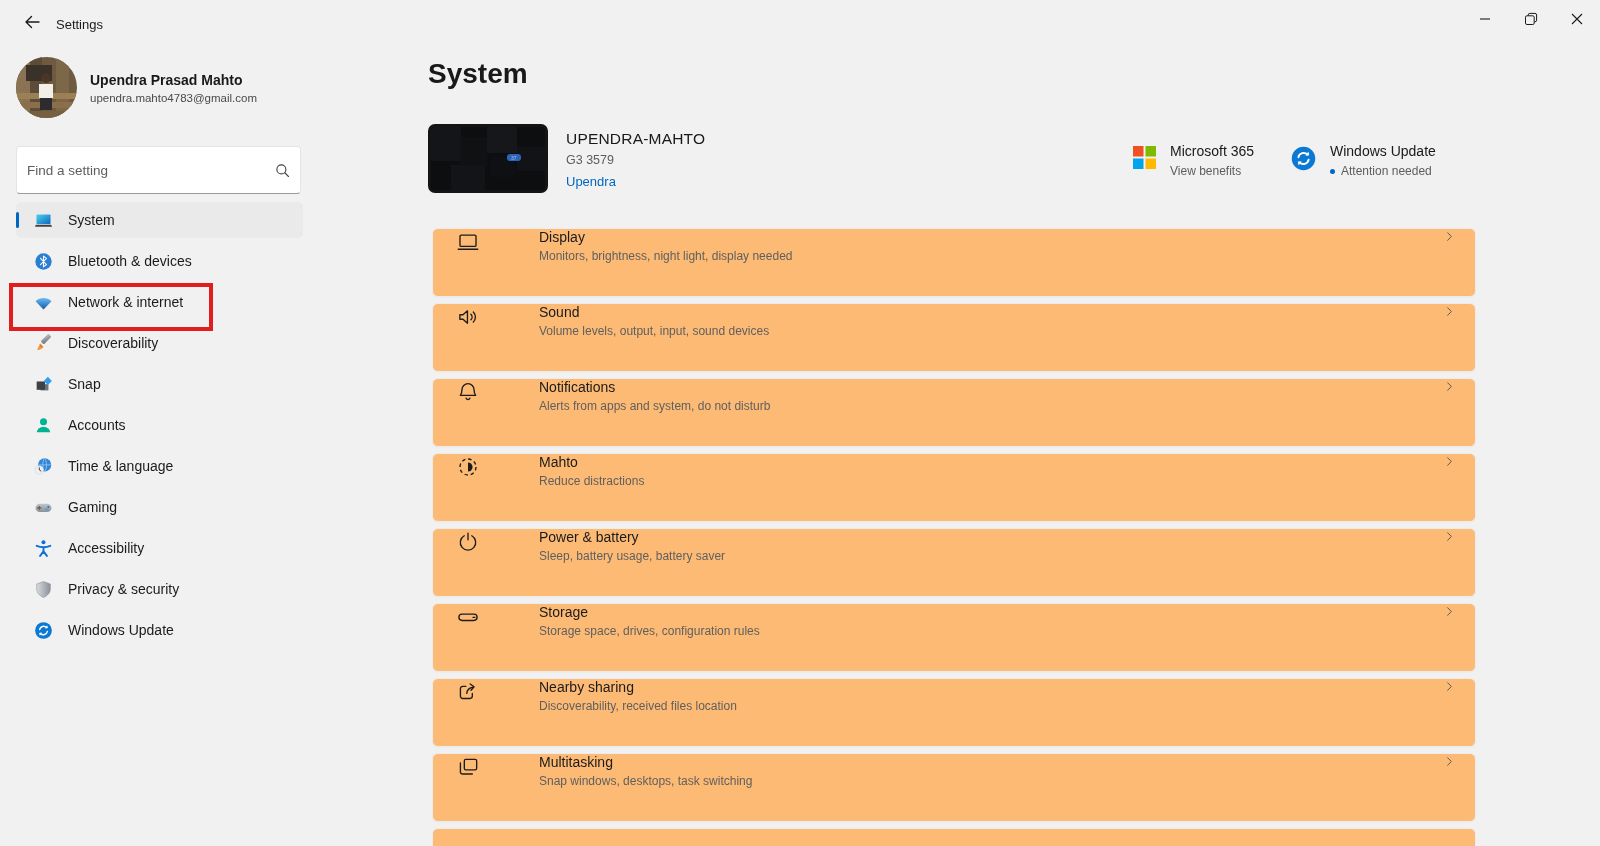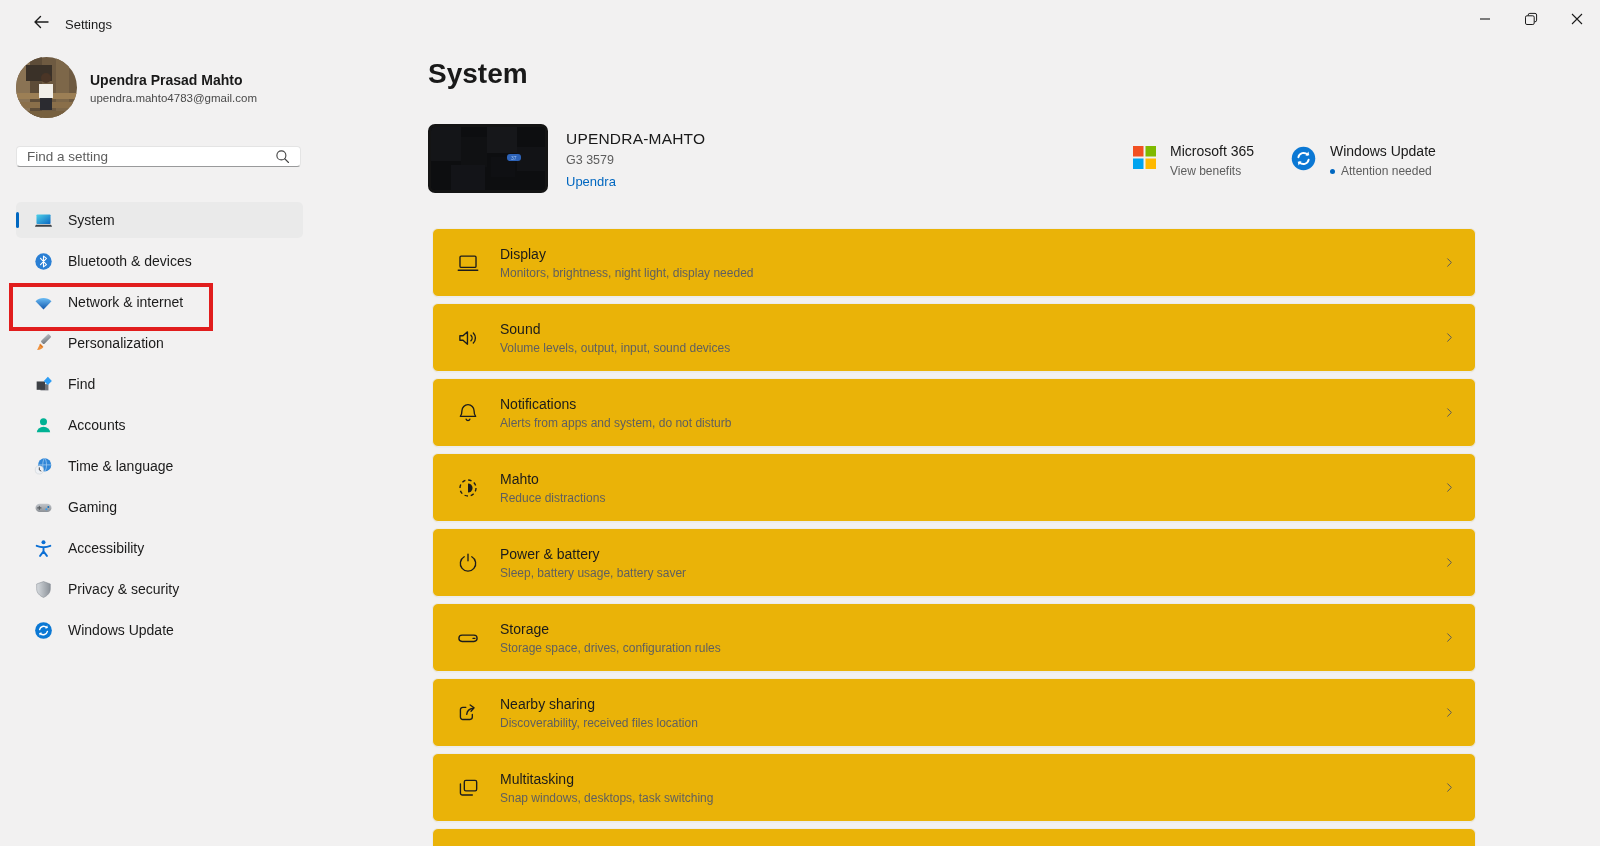--- a/index.html
+++ b/index.html
@@ -2,33 +2,33 @@
 <html><head>
 <meta charset="utf-8">
 <style>
   * { margin:0; padding:0; box-sizing:border-box; }
   body { font-family:"Liberation Sans", sans-serif; background:#dcdcdc; }
   .window{
     position:relative; width:1600px; height:846px; overflow:hidden;
     background:#f2f1f1; color:#1b1b1b;
   }
   
-  .titlebar{ position:absolute; top:0; left:13px; right:0; height:40px; }
+  .titlebar{ position:absolute; top:0; left:4px; right:0; height:40px; }
   .back-btn{ position:absolute; left:14px; top:12px; width:28px; height:20px; display:flex; align-items:center; justify-content:center; cursor:pointer; }
   .app-title{ position:absolute; left:52px; top:17px; font-size:13px; color:#1b1b1b; }
   .win-controls{ position:absolute; right:0; top:0; height:40px; display:flex; }
   .win-btn{ width:46px; height:38px; display:flex; align-items:center; justify-content:center; cursor:pointer; }
   
   .profile{ position:absolute; left:16px; top:57px; display:flex; align-items:center; }
   .avatar{ width:61px; height:61px; border-radius:50%; overflow:hidden; flex:0 0 61px; }
   .profile-text{ margin-left:13px; }
   .profile-name{ font-size:14px; font-weight:bold; color:#191919; }
   .profile-email{ font-size:11.5px; color:#4a4a4a; margin-top:4px; }
   .searchbox{
-    position:absolute; left:16px; top:146px; width:285px; height:21px;
+    position:absolute; left:16px; top:146px; width:285px; height:48px;
     background:#ffffff; border:1px solid #e4e4e4; border-bottom:1px solid #999a9b;
     border-radius:4px; display:flex; align-items:center; padding:0 10px;
   }
   .searchbox input{
     border:none; outline:none; flex:1; font-size:13.5px; background:transparent;
     color:#1b1b1b; font-family:"Liberation Sans", sans-serif;
   }
   .searchbox input::placeholder{ color:#5d5d5d; }
   .nav{ position:absolute; left:16px; top:202px; width:287px; }
   .nav-item{
@@ -59,24 +59,25 @@
   .status-card{ position:absolute; display:flex; align-items:flex-start; }
   .status-card.ms365{ left:1133px; top:143px; }
   .status-card.winup{ left:1291px; top:143px; }
   .status-icon{ margin-right:14px; margin-top:3px; }
   .status-title{ font-size:14px; color:#191919; }
   .status-sub{ font-size:12px; color:#5d5d5d; margin-top:5px; display:flex; align-items:center; }
   .status-dot{ width:5px; height:5px; border-radius:50%; background:#0067c0; margin-right:6px; display:inline-block; }
   
   .rows{ position:absolute; left:432px; top:228px; width:1044px; }
   .row{
-    height:69px; margin-bottom:6px; background:#eab308;
+    height:69px; margin-bottom:6px; background:#fdba74;
     border:1px solid #ececec; border-radius:6px;
-    display:flex; align-items:center; padding:0 18px 0 22px; cursor:pointer;
+    display:flex; padding:0 18px 0 22px; cursor:pointer;
     box-shadow:0 1px 1px rgba(0,0,0,0.02);
+    gap:39px;
   }
   .row-icon{ width:26px; height:26px; margin-right:19px; flex:0 0 26px; }
   .row-text{ flex:1; }
   .row-title{ font-size:14px; color:#1b1b1b; }
   .row-desc{ font-size:12px; color:#5f5f5f; margin-top:4px; }
   .chevron{ width:15px; height:15px; flex:0 0 15px; }
   .row.partial{ height:69px; }
   svg{ display:block; }
 </style>
 </head>
@@ -184,30 +185,30 @@
         <defs>
             <linearGradient id="gbrush" x1="0" y1="0" x2="1" y2="1">
               <stop offset="0" stop-color="#b9bec4"></stop>
               <stop offset="1" stop-color="#6f747a"></stop>
             </linearGradient>
           </defs>
         <rect x="10.4" y="-0.4" width="4.6" height="11.5" rx="1.2" transform="rotate(45 12.7 5.3)" fill="url(#gbrush)"></rect>
         <path d="M6.7 10.1 L9.9 13.3 C9.2 15.2 6.6 16.7 3.2 16.8 C4.6 15 4.8 12.9 6.7 10.1 Z" fill="#f0913c"></path>
         <path d="M6.2 11.2 L8.8 13.8" stroke="#c05f18" stroke-width="0.8"></path>
       </svg>
-      <span class="nav-label">Personalization</span>
+      <span class="nav-label">Discoverability</span>
     </div>
 
     <div class="nav-item">
       <svg class="nav-icon" viewBox="0 0 20 20">
         <rect x="6.8" y="9.6" width="8.4" height="6.6" fill="#70747a"></rect>
         <rect x="2.8" y="6.8" width="8.8" height="8.8" fill="#3e4146"></rect>
         <rect x="11.6" y="3.2" width="6" height="6" transform="rotate(45 14.6 6.2)" fill="#2e9df4"></rect>
       </svg>
-      <span class="nav-label">Find</span>
+      <span class="nav-label">Snap</span>
     </div>
 
     <div class="nav-item">
       <svg class="nav-icon" viewBox="0 0 20 20">
         <circle cx="10" cy="6" r="3.7" fill="#00b294"></circle>
         <path d="M3 17 a7 5.6 0 0 1 14 0 z" fill="#00b294"></path>
       </svg>
       <span class="nav-label">Accounts</span>
     </div>
 

